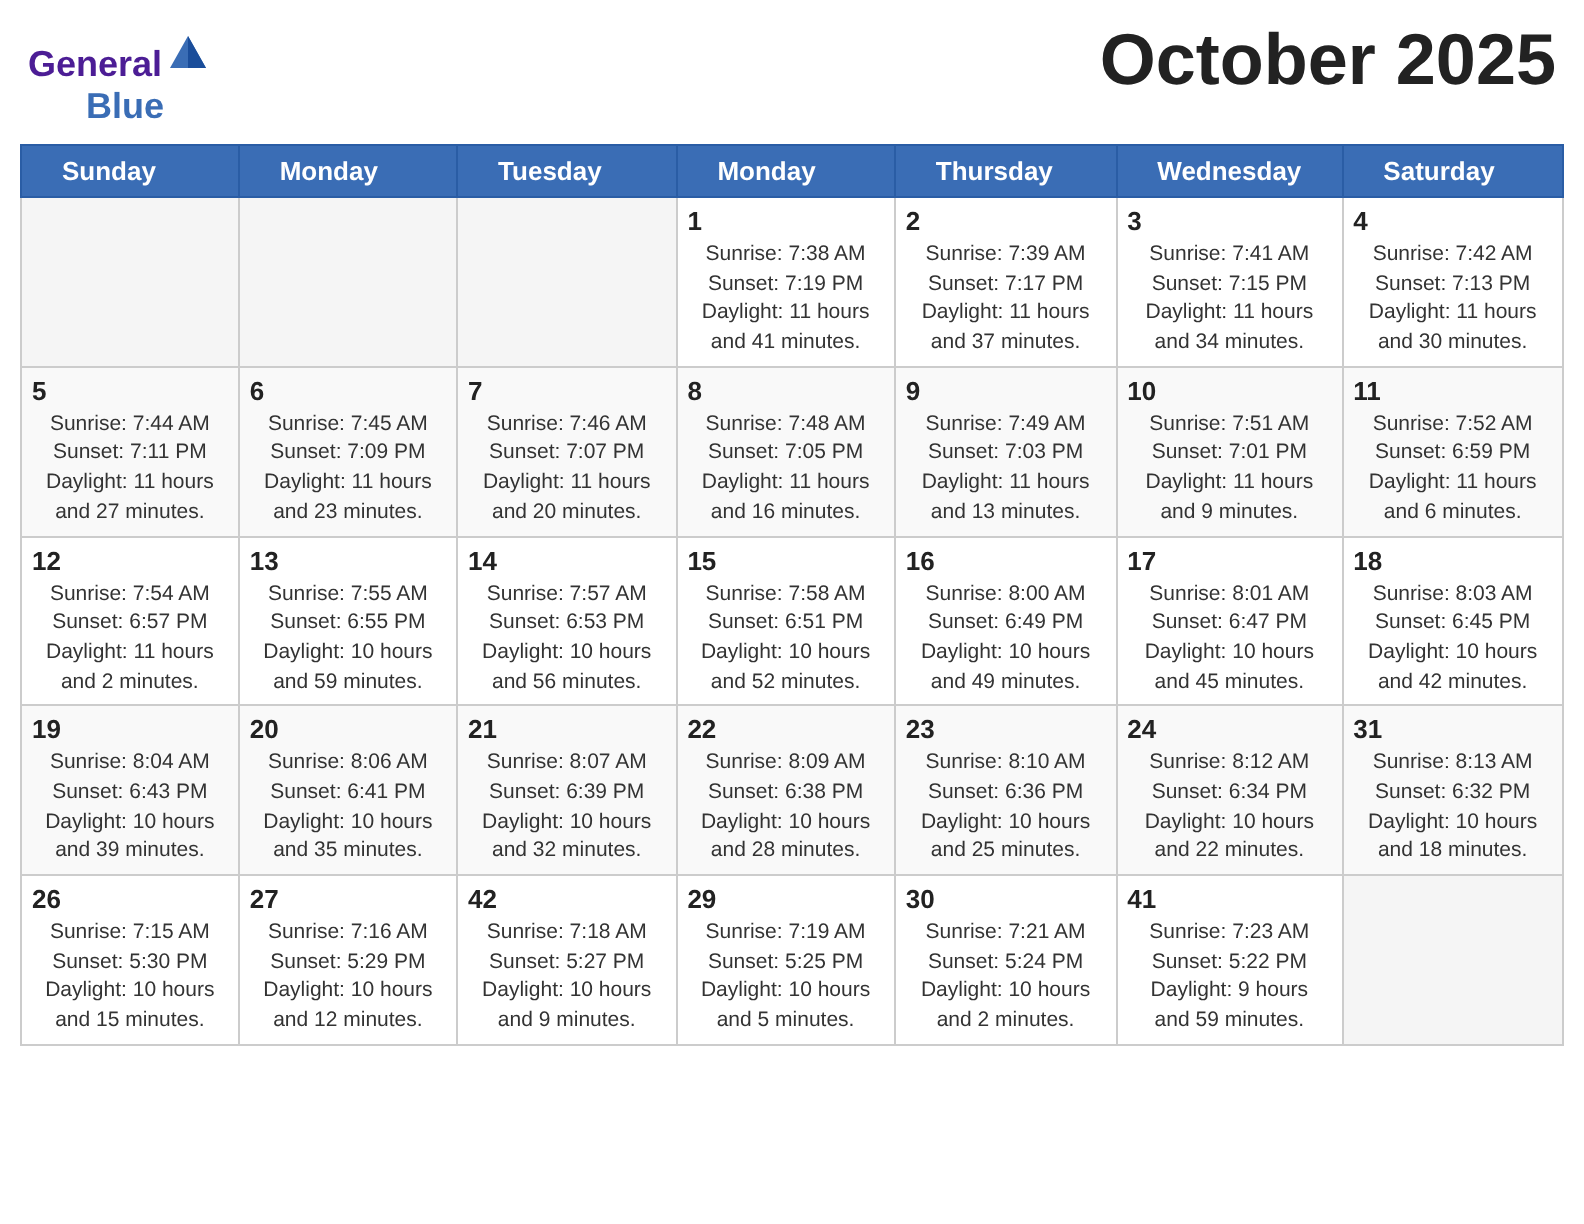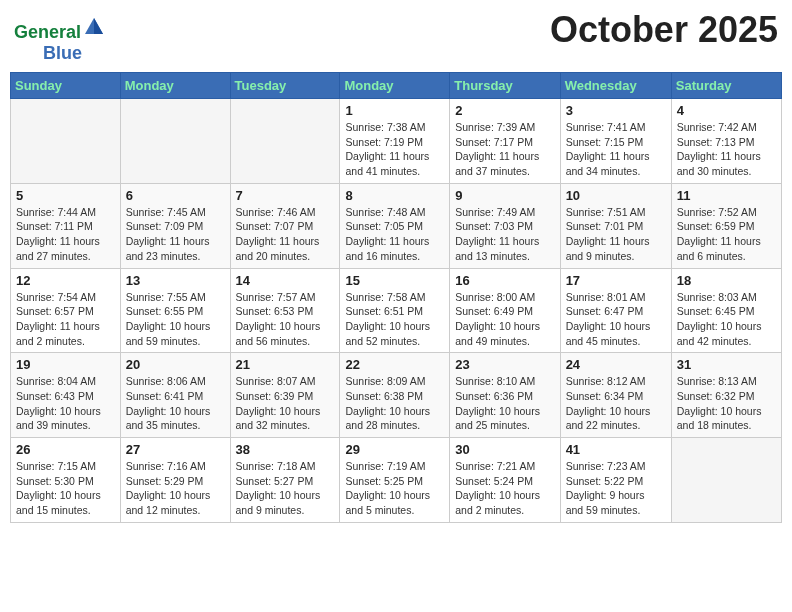--- a/index.html
+++ b/index.html
@@ -18,21 +18,21 @@
       padding: 0 4px;
     }
     .logo {
       display: flex;
       align-items: center;
       margin-top: 6px;
     }
     .logo-text-general {
       font-size: 18px;
       font-weight: bold;
-      color: #15803d;
+      color: #4c1d95;
     }
     .logo-text-blue {
       font-size: 18px;
       font-weight: bold;
       color: #3a6db5;
       margin-left: 29px;
     }
     .logo-icon {
       width: 22px;
       height: 22px;
@@ -51,24 +51,24 @@
       font-size: 15px;
       color: #444;
     }
     .calendar {
       width: 100%;
       border-collapse: collapse;
       border: 1px solid #ccc;
     }
     .calendar th {
       background-color: #3a6db5;
-      color: #86efac;
+      color: #ffffff;
       font-size: 13px;
       font-weight: bold;
-      padding: 5px 4px;
+      padding: 5px 20px;
       text-align: left;
       border: 1px solid #2a5da5;
     }
     .calendar td {
       border: 1px solid #ccc;
       vertical-align: top;
       padding: 4px 5px;
       width: 113px;
       min-height: 80px;
       font-size: 11px;
@@ -81,20 +81,21 @@
     .day-num {
       font-size: 13px;
       font-weight: bold;
       margin-bottom: 2px;
       color: #222;
     }
     .day-info {
       font-size: 10.5px;
       color: #333;
       line-height: 1.4;
+      text-align: center;
     }
     .empty-cell {
       background: #f5f5f5 !important;
     }
   </style>
 </head>
 <body>
 
 <div class="header">
   <div class="logo">
@@ -238,21 +239,21 @@
       <tr>
         <td>
           <div class="day-num">26</div>
           <div class="day-info">Sunrise: 7:15 AM<br>Sunset: 5:30 PM<br>Daylight: 10 hours<br>and 15 minutes.</div>
         </td>
         <td>
           <div class="day-num">27</div>
           <div class="day-info">Sunrise: 7:16 AM<br>Sunset: 5:29 PM<br>Daylight: 10 hours<br>and 12 minutes.</div>
         </td>
         <td>
-          <div class="day-num">38</div>
+          <div class="day-num">42</div>
           <div class="day-info">Sunrise: 7:18 AM<br>Sunset: 5:27 PM<br>Daylight: 10 hours<br>and 9 minutes.</div>
         </td>
         <td>
           <div class="day-num">29</div>
           <div class="day-info">Sunrise: 7:19 AM<br>Sunset: 5:25 PM<br>Daylight: 10 hours<br>and 5 minutes.</div>
         </td>
         <td>
           <div class="day-num">30</div>
           <div class="day-info">Sunrise: 7:21 AM<br>Sunset: 5:24 PM<br>Daylight: 10 hours<br>and 2 minutes.</div>
         </td>

